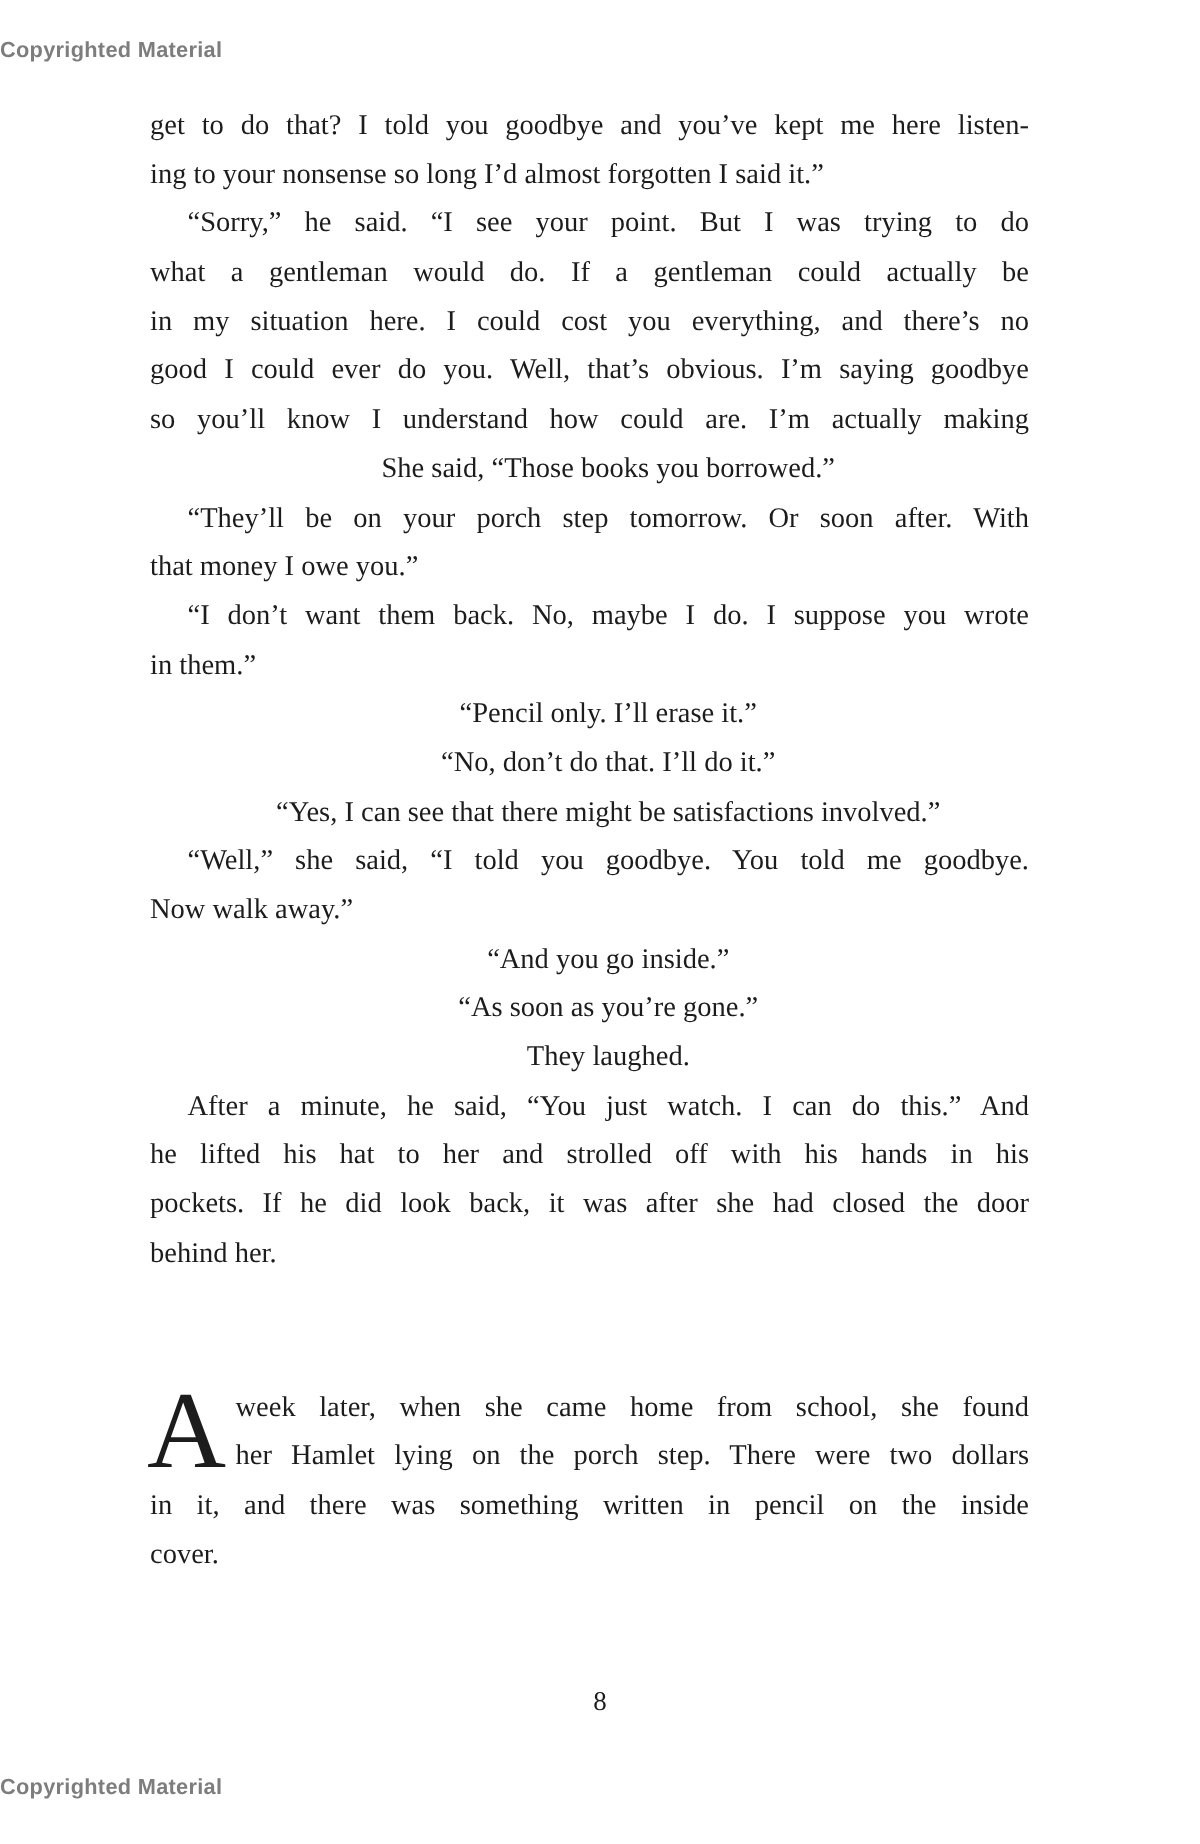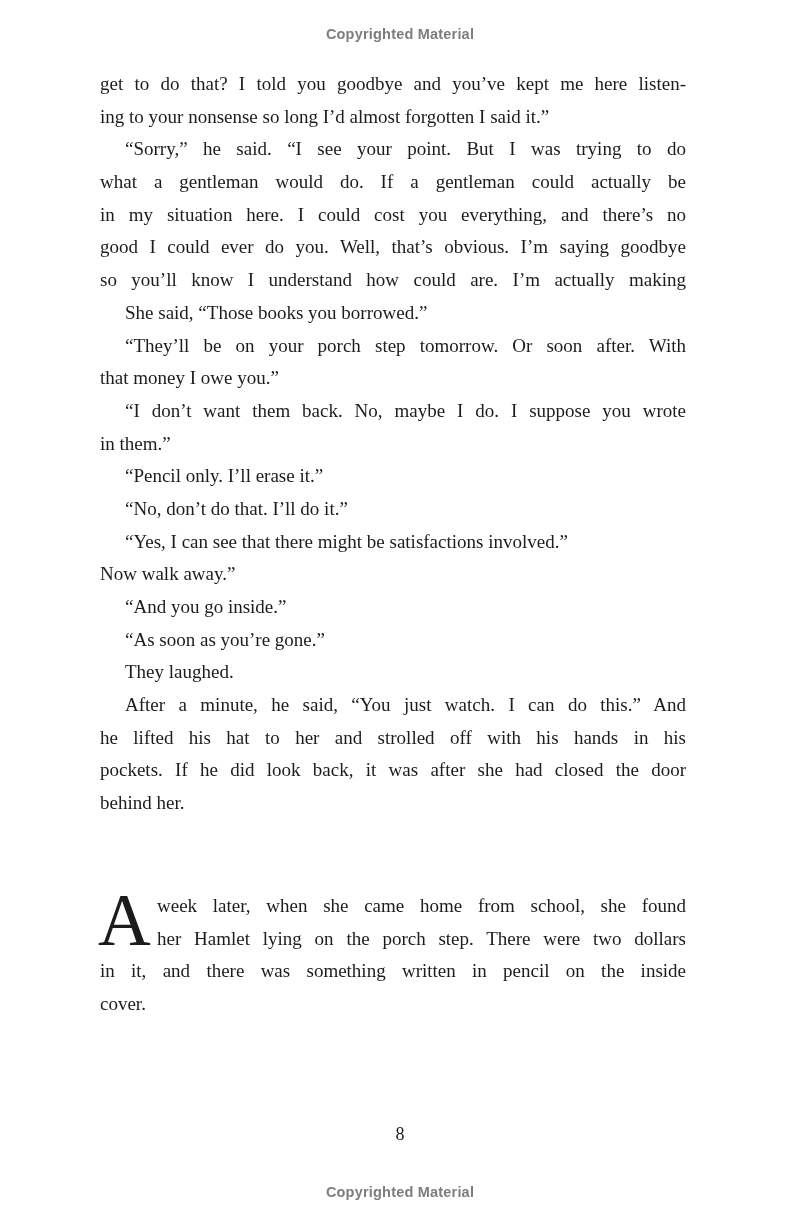--- a/index.html
+++ b/index.html
@@ -5,21 +5,21 @@
   html, body { margin: 0; padding: 0; }
   body {
     width: 800px; height: 1229px;
     background: #ffffff;
     font-family: "Liberation Serif", serif;
     position: relative;
     overflow: hidden;
   }
   .copyright-banner {
     position: absolute; left: 0; width: 800px;
-    text-align: center;
+    text-align: left;
     font-family: "Liberation Sans", sans-serif;
     font-weight: bold;
     font-size: 14.5px;
     color: #7d7d7d;
     letter-spacing: 0.2px;
   }
   #copyright-top { top: 26px; }
   #copyright-bottom { top: 1184px; }
 
   #text-block {
@@ -29,21 +29,21 @@
     font-size: 19px;
     line-height: 32.7px;
     color: #1c1c1c;
   }
   .paragraph { margin: 0; }
   .line { height: 32.7px; overflow: visible; }
   .line.just {
     text-align: justify;
     text-align-last: justify;
   }
-  .line.ind { text-indent: 25px; }
+  .line.ind { text-indent: 25px; text-align: center; }
 
   #dropcap-section {
     position: relative;
     margin-top: 70px;
   }
   #dropcap-letter {
     position: absolute;
     left: -2px; top: -6px;
     font-size: 73px;
     line-height: 1;
@@ -93,20 +93,21 @@
     <div class="paragraph">
       <div class="line ind">“Pencil only. I’ll erase it.”</div>
     </div>
     <div class="paragraph">
       <div class="line ind">“No, don’t do that. I’ll do it.”</div>
     </div>
     <div class="paragraph">
       <div class="line ind">“Yes, I can see that there might be satisfactions involved.”</div>
     </div>
     <div class="paragraph">
+      <div class="line just ind">“Well,” she said, “I told you goodbye. You told me goodbye.</div>
       <div class="line">Now walk away.”</div>
     </div>
     <div class="paragraph">
       <div class="line ind">“And you go inside.”</div>
     </div>
     <div class="paragraph">
       <div class="line ind">“As soon as you’re gone.”</div>
     </div>
     <div class="paragraph">
       <div class="line ind">They laughed.</div>

